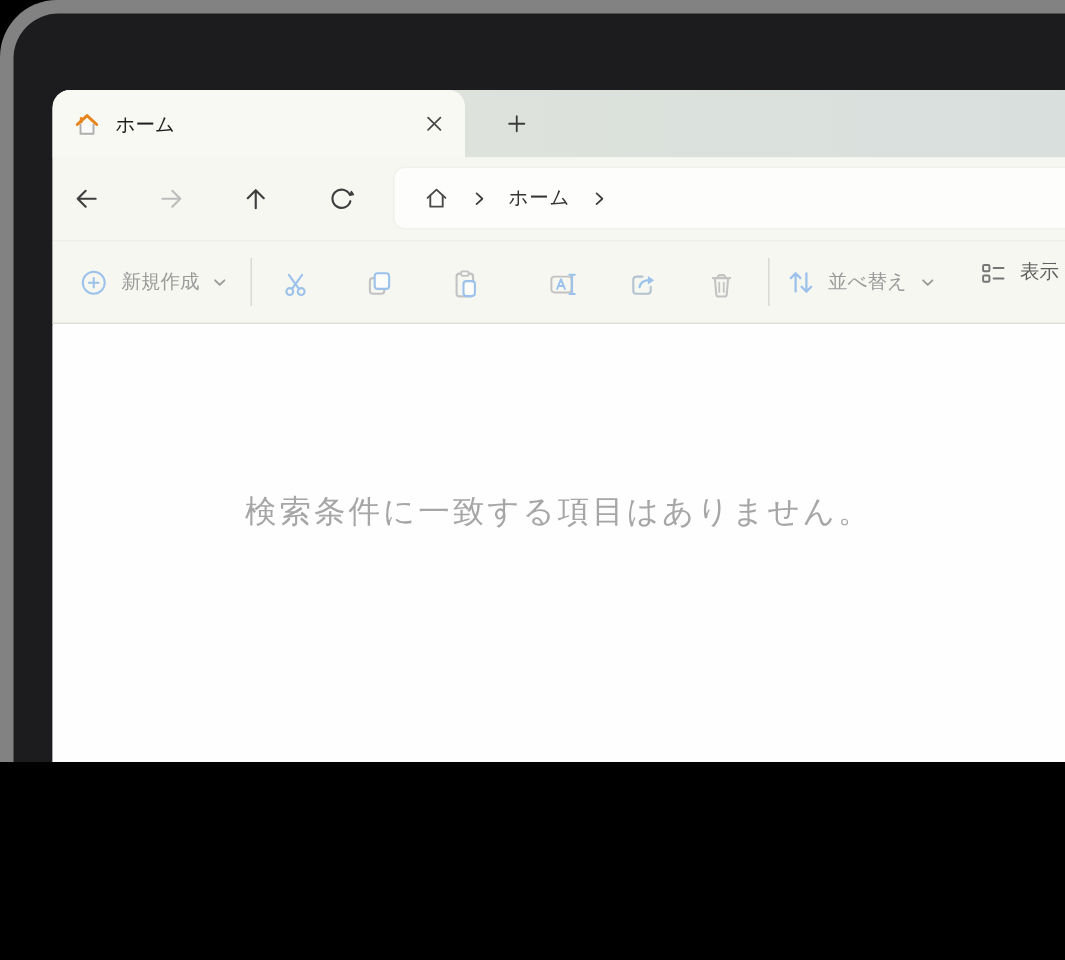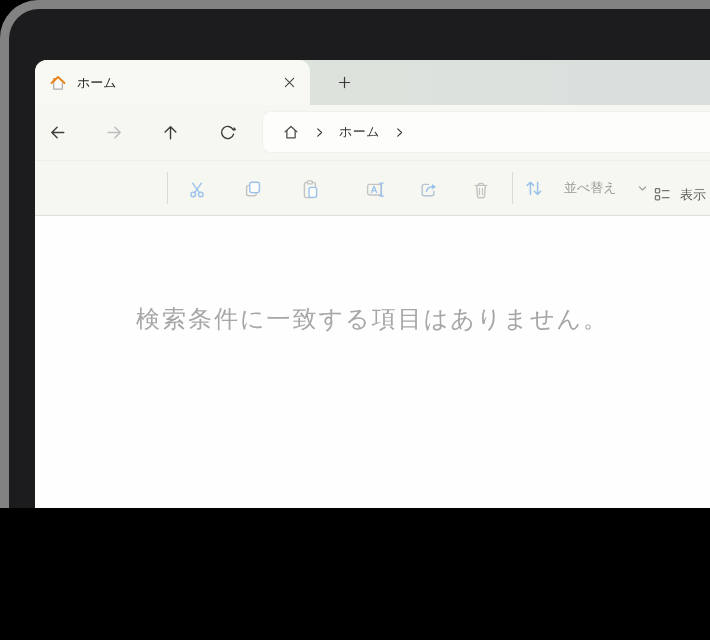--- a/index.html
+++ b/index.html
@@ -89,37 +89,37 @@
     display:flex; align-items:center; justify-content:center; border-radius:4px;
   }
   .t-cut    { left:144px; }
   .t-copy   { left:200px; }
   .t-paste  { left:257px; }
   .t-rename { left:322px; }
   .t-share  { left:375px; }
   .t-delete { left:428px; }
   .sort-btn {
     position:absolute; left:489px; top:11px; height:32px;
-    display:flex; align-items:center; border-radius:4px; white-space:nowrap;gap:12px;
+    display:flex; align-items:center; border-radius:4px; white-space:nowrap;
   }
   .sort-btn .lbl { margin-left:8px; font-size:13px; color:var(--text_gray,#9a9a9a); }
   .sort-btn .chev { margin-left:8px; display:flex; }
   .view-btn {
     position:absolute; left:617px; top:11px; height:32px;
-    display:flex; align-items:flex-end; border-radius:4px; white-space:nowrap;
+    display:flex; align-items:flex-start; border-radius:4px; white-space:nowrap;
   }
   .view-btn .lbl { margin-left:8px; font-size:13px; color:#5f5f5f; }
 
   
   .content {
     position:absolute; top:157px; left:0; right:0; bottom:0;
     background:var(--content_bg,#fefefe); text-align:center;
   }
   .empty-msg {
-    padding-top:86px; font-size:24px; letter-spacing:2px;
+    padding-top:110px; font-size:21px; letter-spacing:2px;
     color:var(--empty_text,#a6a6a6);
   }
 
   svg { display:block; }
 </style>
 </head>
 <body>
 
 <div class="device">
   <div class="bezel">
@@ -185,20 +185,32 @@
           <span class="crumb-text">ホーム</span>
           <span class="crumb-chev">
             <svg width="13" height="13" viewBox="0 0 16 16">
               <path d="M5.8 3.6 L10.6 8 L5.8 12.4" stroke="#3c3c3c" stroke-width="1.4" fill="none" stroke-linecap="round" stroke-linejoin="round"></path>
             </svg>
           </span>
         </div>
       </div>
 
       <div class="toolbar">
+        <div class="new-btn">
+          <svg width="19" height="19" viewBox="0 0 20 20">
+            <circle cx="10" cy="10" r="7.7" stroke="var(--accent_blue,#9cc2ec)" stroke-width="1.4" fill="none"></circle>
+            <path d="M10 6.6 V13.4 M6.6 10 H13.4" stroke="var(--accent_blue,#9cc2ec)" stroke-width="1.4" stroke-linecap="round"></path>
+          </svg>
+          <span class="lbl">新規作成</span>
+          <span class="chev">
+            <svg width="11" height="11" viewBox="0 0 12 12">
+              <path d="M2.6 4.2 L6 7.6 L9.4 4.2" stroke="#9a9a9a" stroke-width="1.3" fill="none" stroke-linecap="round" stroke-linejoin="round"></path>
+            </svg>
+          </span>
+        </div>
 
         <div class="tool-sep sep-1"></div>
 
         <div class="tool-btn t-cut">
           <svg width="20" height="20" viewBox="0 0 20 20">
             <circle cx="6.2" cy="15.4" r="2.3" stroke="var(--accent_blue,#9cc2ec)" stroke-width="1.4" fill="none"></circle>
             <circle cx="13.8" cy="15.4" r="2.3" stroke="var(--accent_blue,#9cc2ec)" stroke-width="1.4" fill="none"></circle>
             <path d="M7.7 13.6 L14.4 4.2 M12.3 13.6 L5.6 4.2" stroke="var(--accent_blue,#9cc2ec)" stroke-width="1.4" stroke-linecap="round"></path>
           </svg>
         </div>

